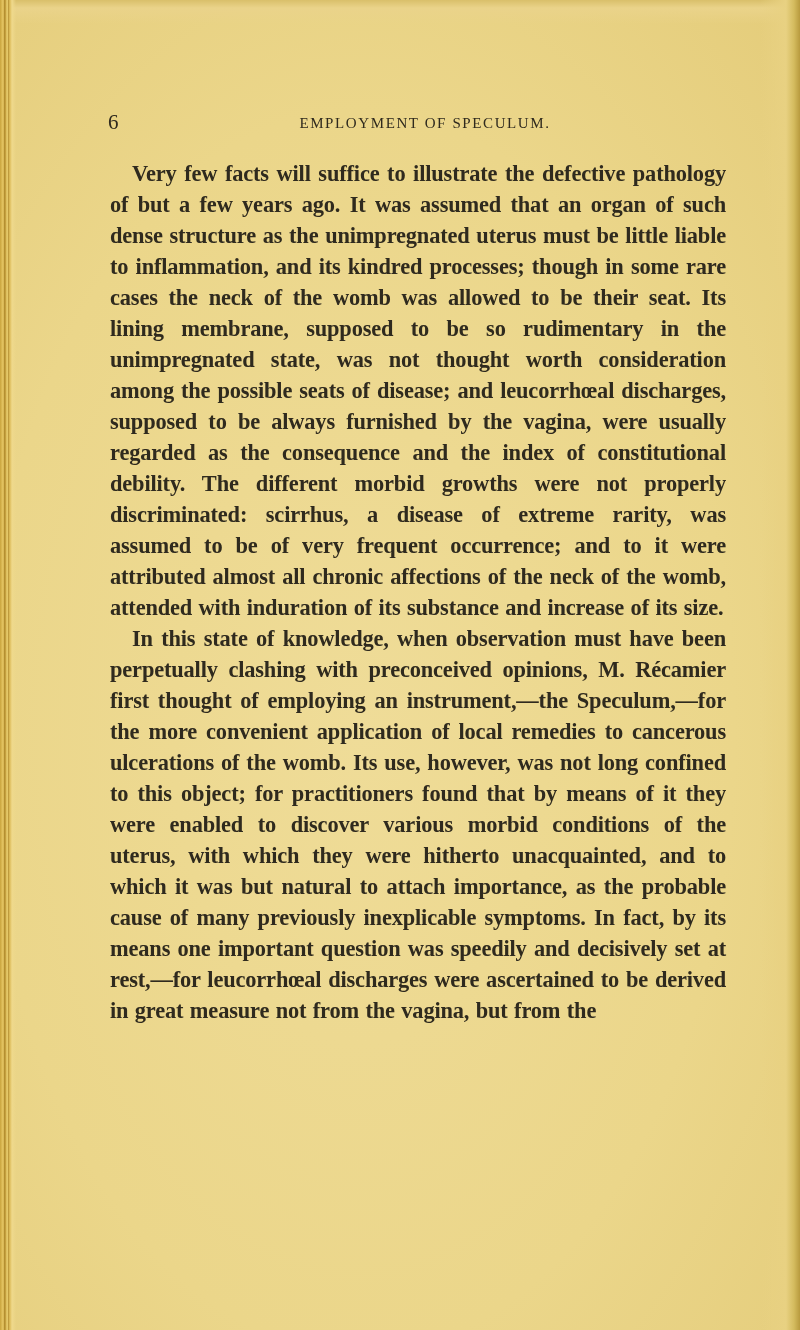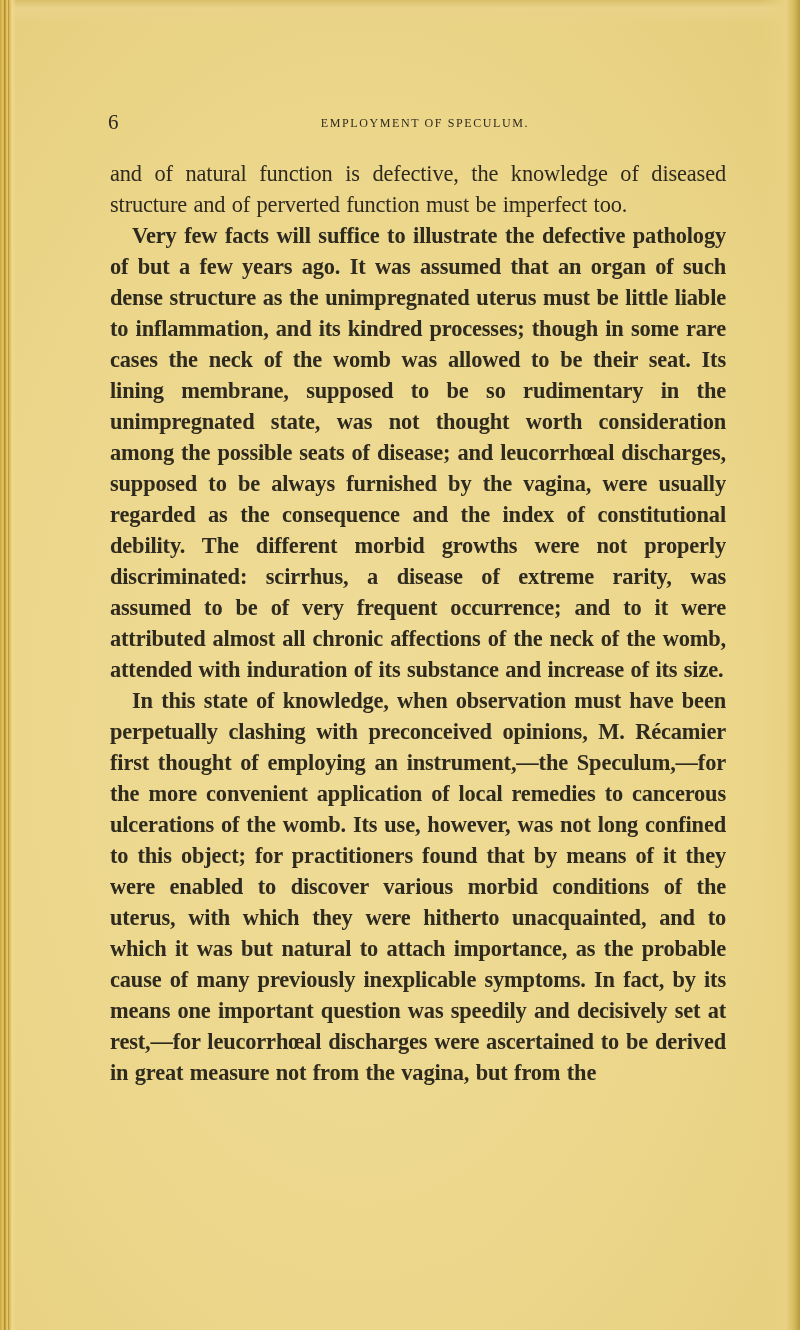--- a/index.html
+++ b/index.html
@@ -21,21 +21,21 @@
       position: absolute; top: 0; bottom: 0; width: 1px; background: #a8842a; opacity: .55;
     }
     .running-head {
       position: absolute; top: 108px; left: 108px; width: 620px; height: 28px;
     }
     .page-number {
       position: absolute; left: 0; top: 0; font-size: 21px; line-height: 28px;
     }
     .running-title {
       position: absolute; left: 0; right: 0; top: 1px; text-align: center;
-      font-size: 12px; letter-spacing: 1.6px; line-height: 28px;
+      font-size: 15px; letter-spacing: 1.6px; line-height: 28px;
       padding-left: 14px;
     }
     .body-text {
       position: absolute; top: 158px; left: 110px; width: 616px;
       font-size: 22.4px; line-height: 31px; text-align: justify;
       letter-spacing: -0.15px; word-spacing: 1px;
     }
     .body-text p { margin: 0; text-indent: 0; }
     .body-text p.indent { text-indent: 22px; font-weight: bold; }
     .body-text p.cont { text-indent: 0; }
@@ -46,17 +46,16 @@
 <div class="page">
   <div class="spine-line" style="left:4px"></div>
   <div class="spine-line" style="left:8px"></div>
 
   <div class="running-head">
     <span class="page-number">6</span>
     <div class="running-title">EMPLOYMENT OF SPECULUM.</div>
   </div>
 
   <div class="body-text">
-    <p class="cont">and of natural function is defective, the knowledge of diseased structure and of perverted function must be imperfect too.</p>
     <p class="indent">Very few facts will suffice to illustrate the defective pathology of but a few years ago. It was assumed that an organ of such dense structure as the unimpregnated uterus must be little liable to inflammation, and its kindred processes; though in some rare cases the neck of the womb was allowed to be their seat. Its lining membrane, supposed to be so rudimentary in the unimpregnated state, was not thought worth consideration among the possible seats of disease; and leucorrhœal discharges, supposed to be always furnished by the vagina, were usually regarded as the consequence and the index of constitutional debility. The different morbid growths were not properly discriminated: scirrhus, a disease of extreme rarity, was assumed to be of very frequent occurrence; and to it were attributed almost all chronic affections of the neck of the womb, attended with induration of its substance and increase of its size.</p>
     <p class="indent">In this state of knowledge, when observation must have been perpetually clashing with preconceived opinions, M. Récamier first thought of employing an instrument,—the Speculum,—for the more convenient application of local remedies to cancerous ulcerations of the womb. Its use, however, was not long confined to this object; for practitioners found that by means of it they were enabled to discover various morbid conditions of the uterus, with which they were hitherto unacquainted, and to which it was but natural to attach importance, as the probable cause of many previously inexplicable symptoms. In fact, by its means one important question was speedily and decisively set at rest,—for leucorrhœal discharges were ascertained to be derived in great measure not from the vagina, but from the</p>
   </div>
 </div>
 
 </body></html>

